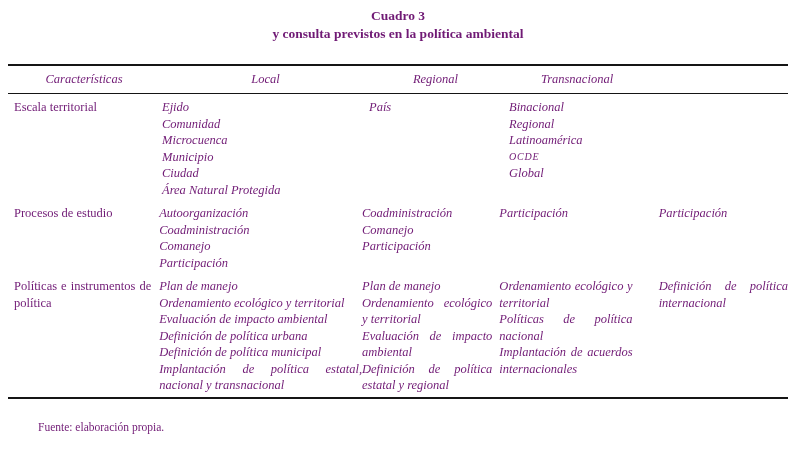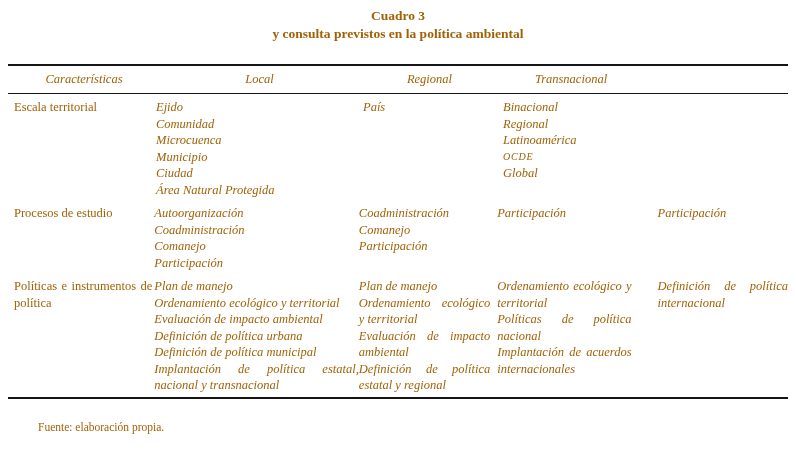--- a/index.html
+++ b/index.html
@@ -6,21 +6,21 @@
     margin: 0;
     padding: 0;
     background: #ffffff;
   }
   .page {
     position: relative;
     width: 796px;
     height: 449px;
     box-sizing: border-box;
     background: #ffffff;
-    color: #a16207;
+    color: #701a75;
     font-family: "Liberation Serif", "DejaVu Serif", serif;
     padding: 7px 8px 0 8px;
     overflow: hidden;
   }
   .title {
     text-align: center;
     font-weight: bold;
     font-size: 13.5px;
     line-height: 17px;
   }
@@ -42,21 +42,21 @@
   .rule-bottom { height: 2px; margin-top: 3px; }
 
   
   .thead, .trow {
     display: flex;
     align-items: flex-start;
   }
   .thead { height: 27px; align-items: center; }
 
   .thead > .th:nth-child(1), .trow > .cell:nth-child(1) { width: 140px; margin-left: 6px; }
-  .thead > .th:nth-child(2), .trow > .cell:nth-child(2) { width: 207px; margin-left: 2px; }
+  .thead > .th:nth-child(2), .trow > .cell:nth-child(2) { width: 207px; margin-left: 8px; }
   .thead > .th:nth-child(3), .trow > .cell:nth-child(3) { width: 133px; margin-left: 0; }
   .thead > .th:nth-child(4), .trow > .cell:nth-child(4) { width: 136px; margin-left: 7px; }
   .thead > .th:nth-child(5), .trow > .cell:nth-child(5) { width: 132px; margin-left: 26px; }
 
   .th {
     font-style: italic;
     font-size: 12.5px;
     text-align: center;
     white-space: nowrap;
   }

